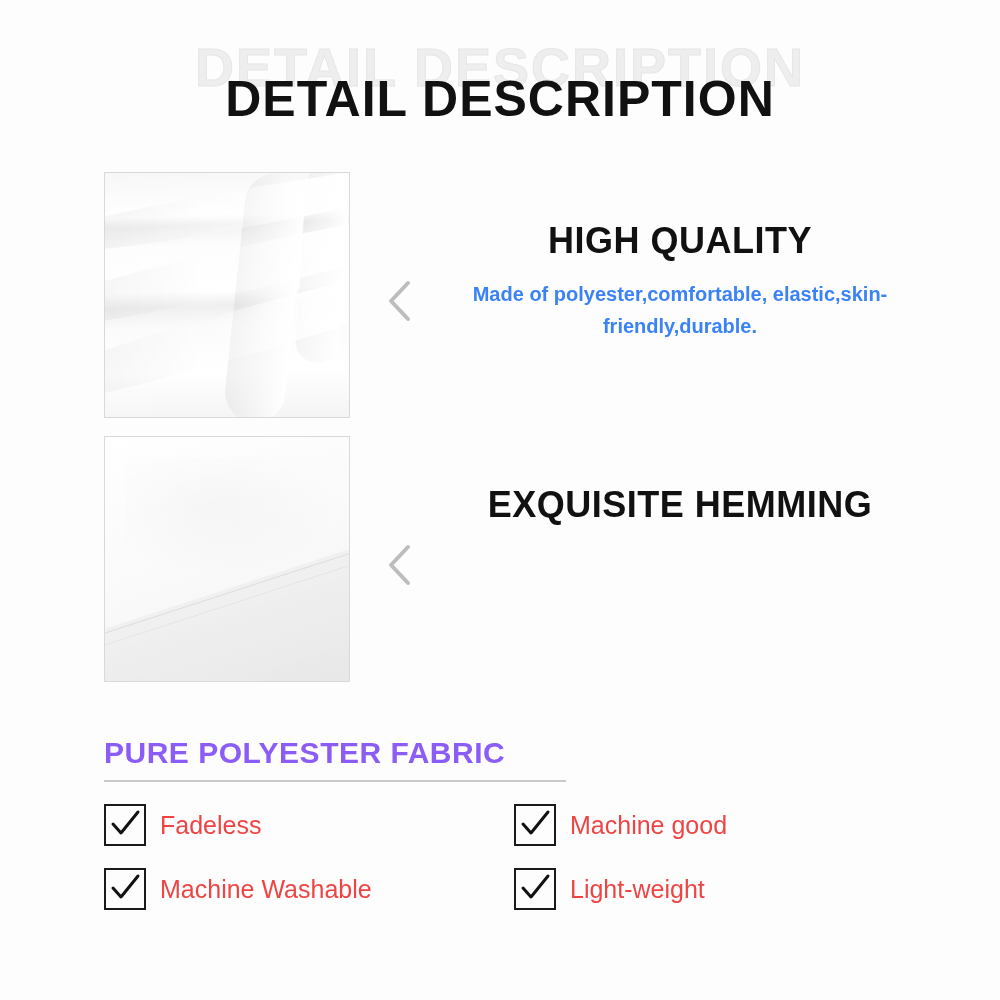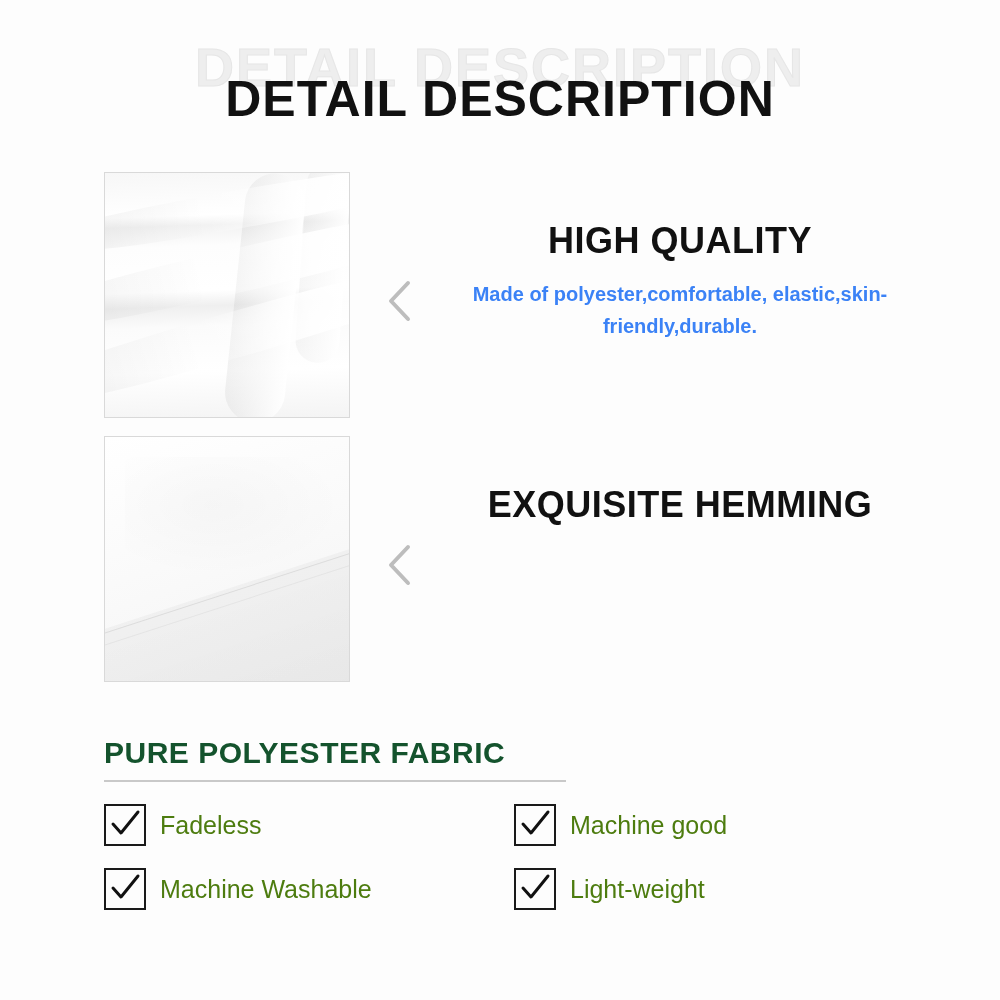--- a/index.html
+++ b/index.html
@@ -164,21 +164,21 @@
   
   .fabric-section {
     position: absolute;
     top: 736px;
     left: 104px;
     width: 800px;
   }
   .fabric-title {
     font-size: 30px;
     font-weight: bold;
-    color: #14532d;
+    color: #8b5cf6;
     letter-spacing: 0.5px;
     padding-bottom: 10px;
   }
   .fabric-rule {
     width: 462px;
     height: 2px;
     background: #c9c9c9;
     margin-bottom: 22px;
   }
   .check-grid {
@@ -198,21 +198,21 @@
     flex: 0 0 auto;
   }
   .checkbox svg {
     position: absolute;
     left: 3px;
     top: 2px;
   }
   .check-label {
     margin-left: 14px;
     font-size: 25px;
-    color: #4d7c0f;
+    color: #ef4444;
     white-space: nowrap;
   }
 </style>
 </head>
 <body>
 
 <div class="page">
 
   <div class="header">
     <div class="ghost-title">DETAIL DESCRIPTION</div>

